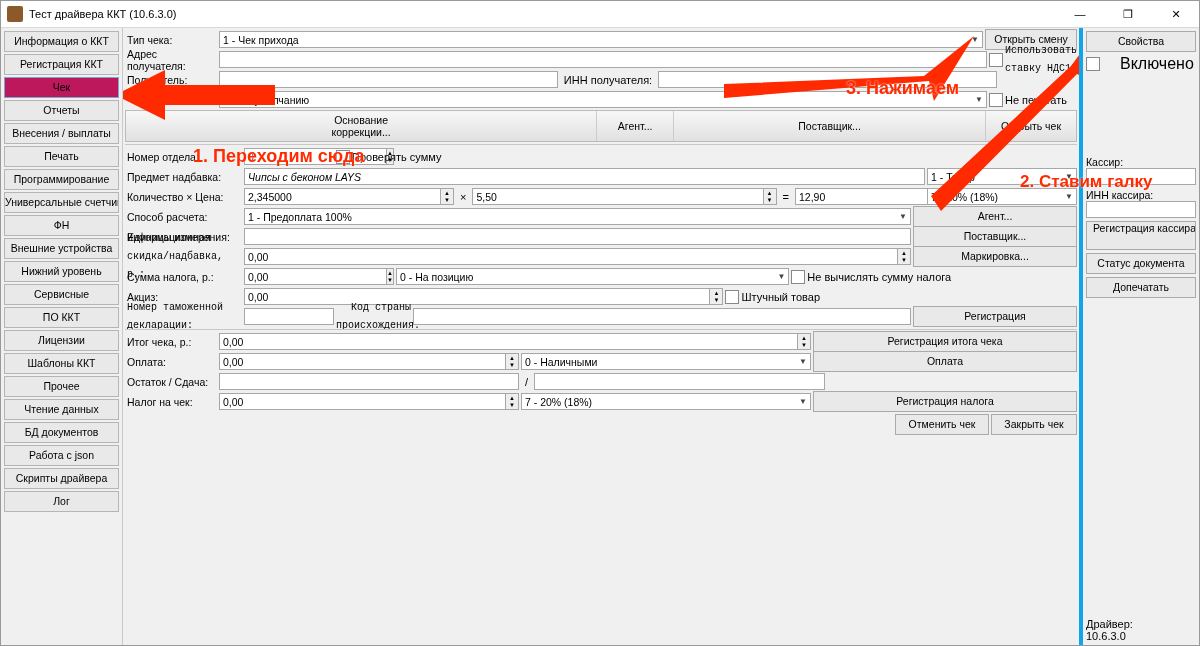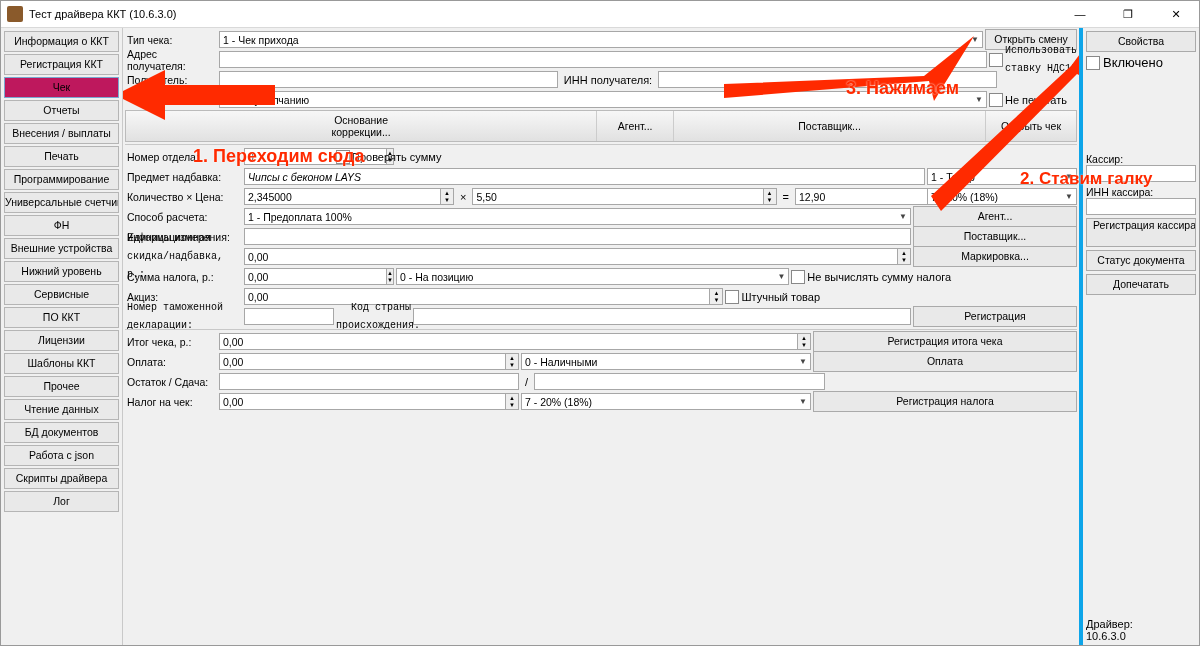--- a/index.html
+++ b/index.html
@@ -27,21 +27,21 @@
 .spinbtns{width:13px;display:flex;flex-direction:column;border:1px solid #a7a7a7;border-left:0;height:17px;box-sizing:border-box;}
 .spinbtns span{flex:1;display:flex;align-items:center;justify-content:center;font-size:6px;background:#eee;}
 .gradrow{height:30px;background:linear-gradient(#f7f7f7,#e1e1e1);border:1px solid #bbb;display:flex;align-items:stretch;}
 .gradrow .cell{border-right:1px solid #ccc;display:flex;flex-direction:column;align-items:center;justify-content:center;padding:0 6px;font-size:10.5px;}
 .sep{height:1px;background:#c8c8c8;margin:2px 0;}
 .chk{width:12px;height:12px;border:1px solid #888;background:#fff;display:inline-block;}
 .annot{position:absolute;color:#ff2a00;font-weight:bold;font-size:18px;z-index:50;pointer-events:none;text-shadow:0 0 2px #fff;}
 .arrow{position:absolute;z-index:49;pointer-events:none;}
 .rightlbl{font-size:10.5px;margin-top:4px;}
 .rightpane input[type=text]{width:100%;}
-.ckrow{display:flex;align-items:center;gap:3px;margin:3px 0;font-size:13px;}
+.ckrow{display:flex;align-items:center;gap:20px;margin:3px 0;font-size:16px;}
 .twoline{font-size:10px;line-height:18px;font-family:Liberation Mono, monospace;}
 .footer{display:flex;justify-content:flex-end;gap:2px;margin-top:2px;}
 </style>
 </head>
 <body>
 
 <div class="window">
   <div class="titlebar">
     <span class="icon"></span>
     <span class="title">Тест драйвера ККТ (10.6.3.0)</span>
@@ -305,20 +305,24 @@
               <span>▼</span>
             </div>
           </div>
         <div class="combo" style="flex:1">
             <span>7 - 20% (18%)</span>
             <span class="caret">▼</span>
           </div>
         <div class="btn" style="width:250px">Регистрация налога</div>
       </div>
 
+      <div class="footer">
+        <div class="btn" style="width:80px">Отменить чек</div>
+        <div class="btn" style="width:72px">Закрыть чек</div>
+      </div>
 
     </div>
 
     <div class="rightpane">
       <div class="btn">Свойства</div>
       <div class="ckrow">
           <span class="chk"></span>
           <span>Включено</span>
         </div>
       <div class="annot" style="position:relative;left:-66px;top:96px;font-size:17px;white-space:nowrap">2. Ставим галку</div>

